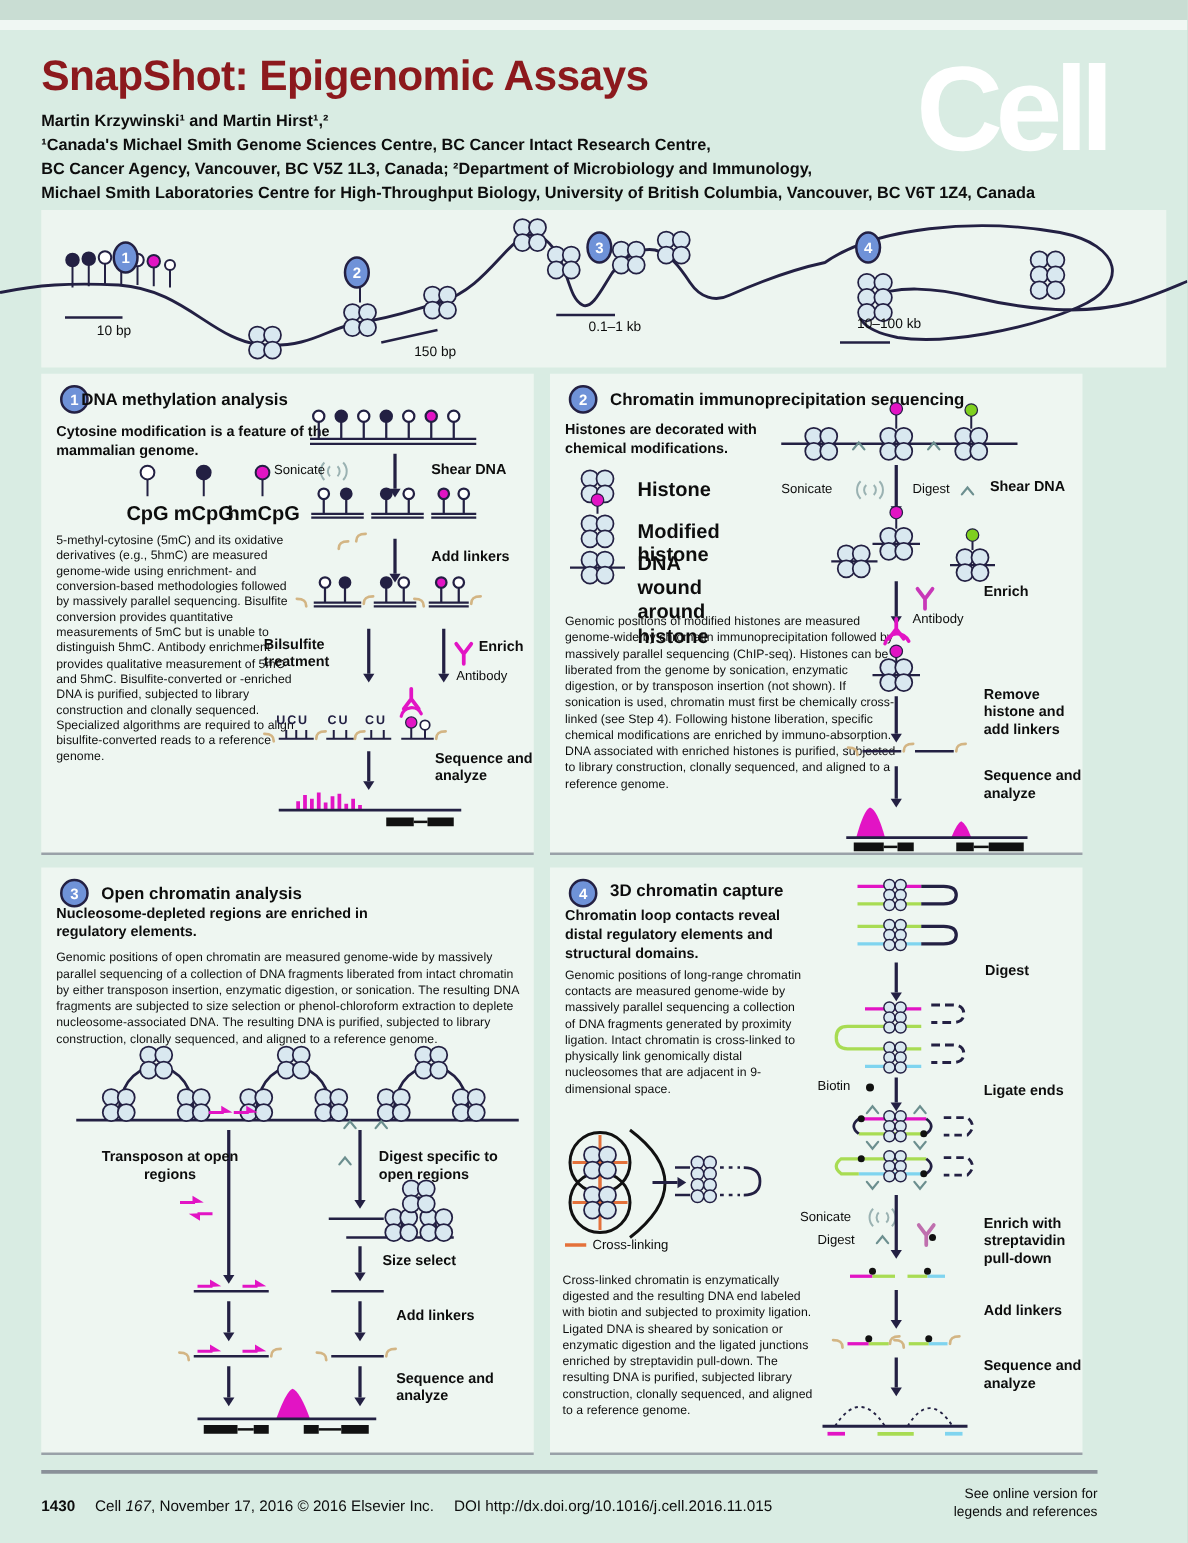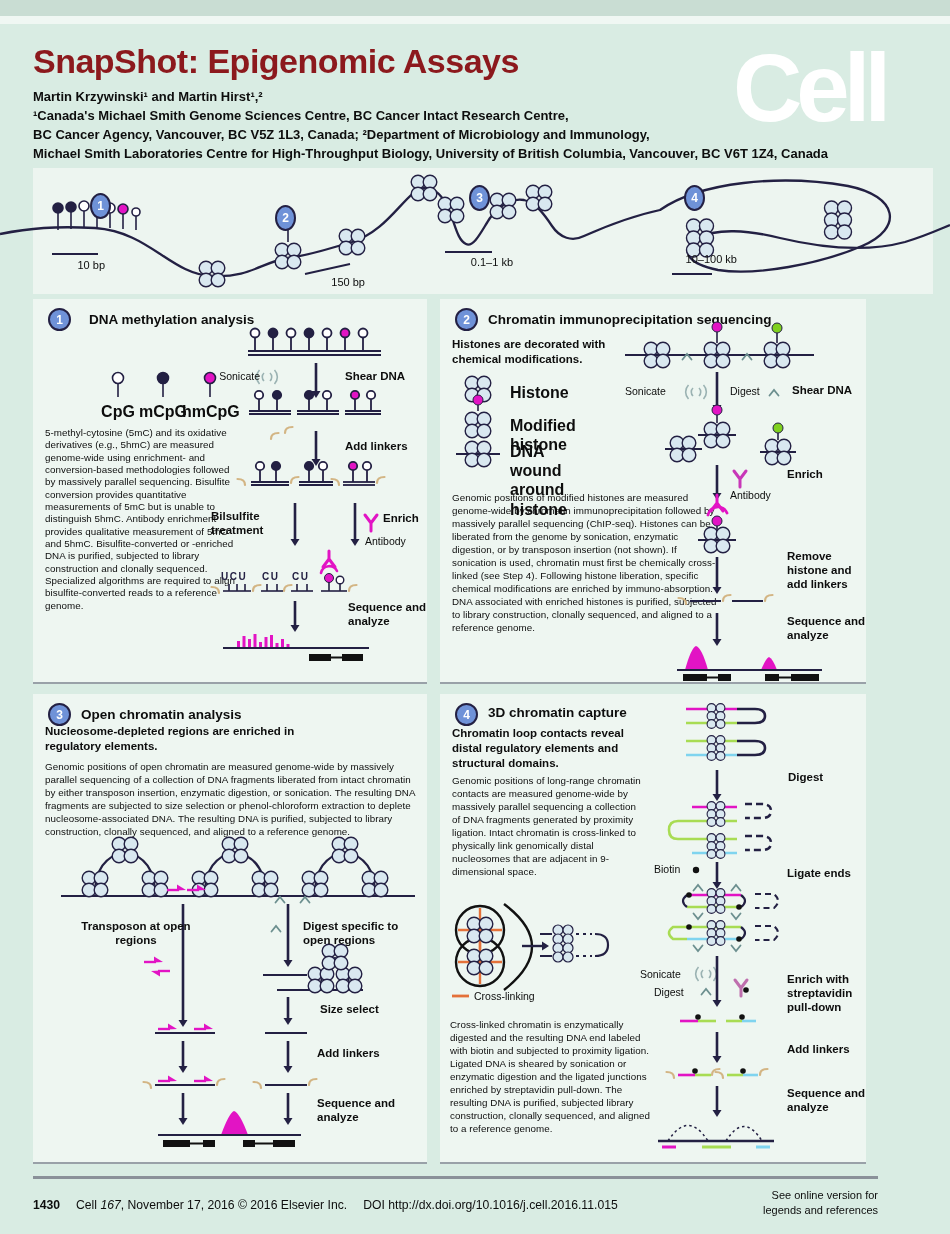--- a/index.html
+++ b/index.html
@@ -138,21 +138,22 @@
     <div class="badge band-b" style="left:469px;top:17px">3</div>
     <div class="badge band-b" style="left:684px;top:17px">4</div>
     <div class="abs scale-label" style="left:45px;top:91px;width:60px">10 bp</div>
     <div class="abs scale-label" style="left:295px;top:108px;width:70px">150 bp</div>
     <div class="abs scale-label" style="left:428px;top:88px;width:85px">0.1–1 kb</div>
     <div class="abs scale-label" style="left:647px;top:85px;width:90px">10–100 kb</div>
   </div>
 
   <div class="panel" style="left:33px;top:283px;width:394px;height:385px">
     <div class="badge sm" style="left:15px;top:9px">1</div>
-    <div class="abs ptitle" style="left:56px;top:13px">DNA methylation analysis</div>
+    <div class="abs ptitle" style="left:32px;top:13px">DNA methylation analysis</div>
+    <div class="abs intro" style="left:12px;top:40px;width:220px">Cytosine modification is a feature of the mammalian genome.</div>
     <div class="abs body-text" style="left:12px;top:128px;width:194px">5-methyl-cytosine (5mC) and its oxidative derivatives (e.g., 5hmC) are measured genome-wide using enrichment- and conversion-based methodologies followed by massively parallel sequencing. Bisulfite conversion provides quantitative measurements of 5mC but is unable to distinguish 5hmC. Antibody enrichment provides qualitative measurement of 5mC and 5hmC. Bisulfite-converted or -enriched DNA is purified, subjected to library construction and clonally sequenced. Specialized algorithms are required to align bisulfite-converted reads to a reference genome.</div>
     <svg width="394" height="385" viewBox="0 0 394 385">
 
       <g stroke="#232043" stroke-width="1.6">
         <line x1="85" y1="98" x2="85" y2="84"></line>
           <circle cx="85" cy="79" r="5.5" fill="#ffffff"></circle>
         <line x1="130" y1="98" x2="130" y2="84"></line>
           <circle cx="130" cy="79" r="5.5" fill="#232043"></circle>
         <line x1="177" y1="98" x2="177" y2="84"></line>
           <circle cx="177" cy="79" r="5.5" fill="#e214c4"></circle>
@@ -479,21 +480,21 @@
         <rect x="130" y="446" width="27" height="7" fill="#111111"></rect>
         <line x1="157" y1="449.5" x2="170" y2="449.5" stroke="#111111" stroke-width="2"></line>
         <rect x="170" y="446" width="12" height="7" fill="#111111"></rect>
         <rect x="210" y="446" width="12" height="7" fill="#111111"></rect>
         <line x1="222" y1="449.5" x2="240" y2="449.5" stroke="#111111" stroke-width="2"></line>
         <rect x="240" y="446" width="22" height="7" fill="#111111"></rect>
       </g>
     </svg>
     <div class="abs step ctr" style="left:48px;top:225px;width:110px">Transposon at open regions</div>
     <div class="abs step" style="left:270px;top:225px;width:105px">Digest specific to open regions</div>
-    <div class="abs step" style="left:287px;top:308px;width:80px">Size select</div>
+    <div class="abs step" style="left:273px;top:308px;width:80px">Size select</div>
     <div class="abs step" style="left:284px;top:352px;width:85px">Add linkers</div>
     <div class="abs step" style="left:284px;top:402px;width:80px">Sequence and analyze</div>
   </div>
 
   <div class="panel" style="left:440px;top:678px;width:426px;height:470px">
     <div class="badge sm" style="left:15px;top:9px">4</div>
     <div class="abs ptitle" style="left:48px;top:11px">3D chromatin capture</div>
     <div class="abs intro" style="left:12px;top:32px;width:200px">Chromatin loop contacts reveal distal regulatory elements and structural domains.</div>
     <div class="abs body-text w" style="left:12px;top:80px;width:190px">Genomic positions of long-range chromatin contacts are measured genome-wide by massively parallel sequencing a collection of DNA fragments generated by proximity ligation. Intact chromatin is cross-linked to physically link genomically distal nucleosomes that are adjacent in 9-dimensional space.</div>
     <div class="abs body-text w" style="left:10px;top:324px;width:208px">Cross-linked chromatin is enzymatically digested and the resulting DNA end labeled with biotin and subjected to proximity ligation. Ligated DNA is sheared by sonication or enzymatic digestion and the ligated junctions enriched by streptavidin pull-down. The resulting DNA is purified, subjected library construction, clonally sequenced, and aligned to a reference genome.</div>

